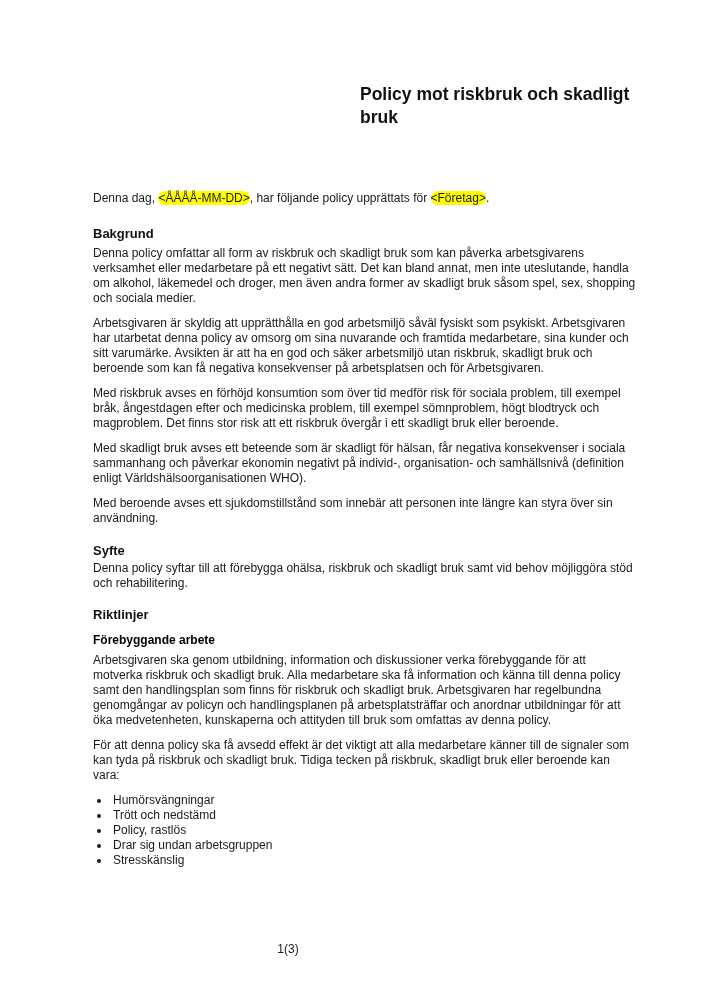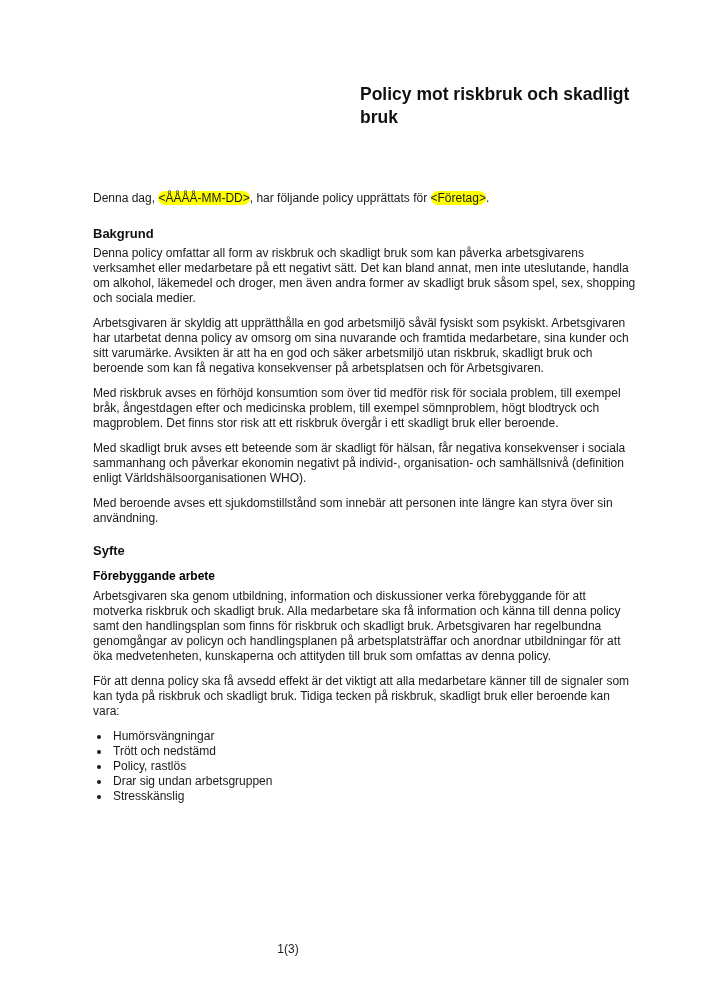--- a/index.html
+++ b/index.html
@@ -93,21 +93,23 @@
     <p><span>Denna dag, </span><span class="hl">&lt;ÅÅÅÅ-MM-DD&gt;</span><span>, har följande policy upprättats för </span><span class="hl">&lt;Företag&gt;</span><span>.</span></p>
 
     <h1 class="sec-heading mt-bakgrund">Bakgrund</h1>
     <p>Denna policy omfattar all form av riskbruk och skadligt bruk som kan påverka arbetsgivarens verksamhet eller medarbetare på ett negativt sätt. Det kan bland annat, men inte uteslutande, handla om alkohol, läkemedel och droger, men även andra former av skadligt bruk såsom spel, sex, shopping och sociala medier.</p>
     <p>Arbetsgivaren är skyldig att upprätthålla en god arbetsmiljö såväl fysiskt som psykiskt. Arbetsgivaren har utarbetat denna policy av omsorg om sina nuvarande och framtida medarbetare, sina kunder och sitt varumärke. Avsikten är att ha en god och säker arbetsmiljö utan riskbruk, skadligt bruk och beroende som kan få negativa konsekvenser på arbetsplatsen och för Arbetsgivaren.</p>
     <p>Med riskbruk avses en förhöjd konsumtion som över tid medför risk för sociala problem, till exempel bråk, ångestdagen efter och medicinska problem, till exempel sömnproblem, högt blodtryck och magproblem. Det finns stor risk att ett riskbruk övergår i ett skadligt bruk eller beroende.</p>
     <p>Med skadligt bruk avses ett beteende som är skadligt för hälsan, får negativa konsekvenser i sociala sammanhang och påverkar ekonomin negativt på individ-, organisation- och samhällsnivå (definition enligt Världshälsoorganisationen WHO).</p>
     <p>Med beroende avses ett sjukdomstillstånd som innebär att personen inte längre kan styra över sin användning.</p>
 
     <h1 class="sec-heading mt-syfte">Syfte</h1>
+    <p>Denna policy syftar till att förebygga ohälsa, riskbruk och skadligt bruk samt vid behov möjliggöra stöd och rehabilitering.</p>
 
+    <h1 class="sec-heading mt-riktlinjer">Riktlinjer</h1>
 
     <h2 class="sub-heading">Förebyggande arbete</h2>
     <p>Arbetsgivaren ska genom utbildning, information och diskussioner verka förebyggande för att motverka riskbruk och skadligt bruk. Alla medarbetare ska få information och känna till denna policy samt den handlingsplan som finns för riskbruk och skadligt bruk. Arbetsgivaren har regelbundna genomgångar av policyn och handlingsplanen på arbetsplatsträffar och anordnar utbildningar för att öka medvetenheten, kunskaperna och attityden till bruk som omfattas av denna policy.</p>
     <p>För att denna policy ska få avsedd effekt är det viktigt att alla medarbetare känner till de signaler som kan tyda på riskbruk och skadligt bruk. Tidiga tecken på riskbruk, skadligt bruk eller beroende kan vara:</p>
 
     <ul class="signal-list">
       <li>Humörsvängningar</li>
       <li>Trött och nedstämd</li>
       <li>Policy, rastlös</li>
       <li>Drar sig undan arbetsgruppen</li>

